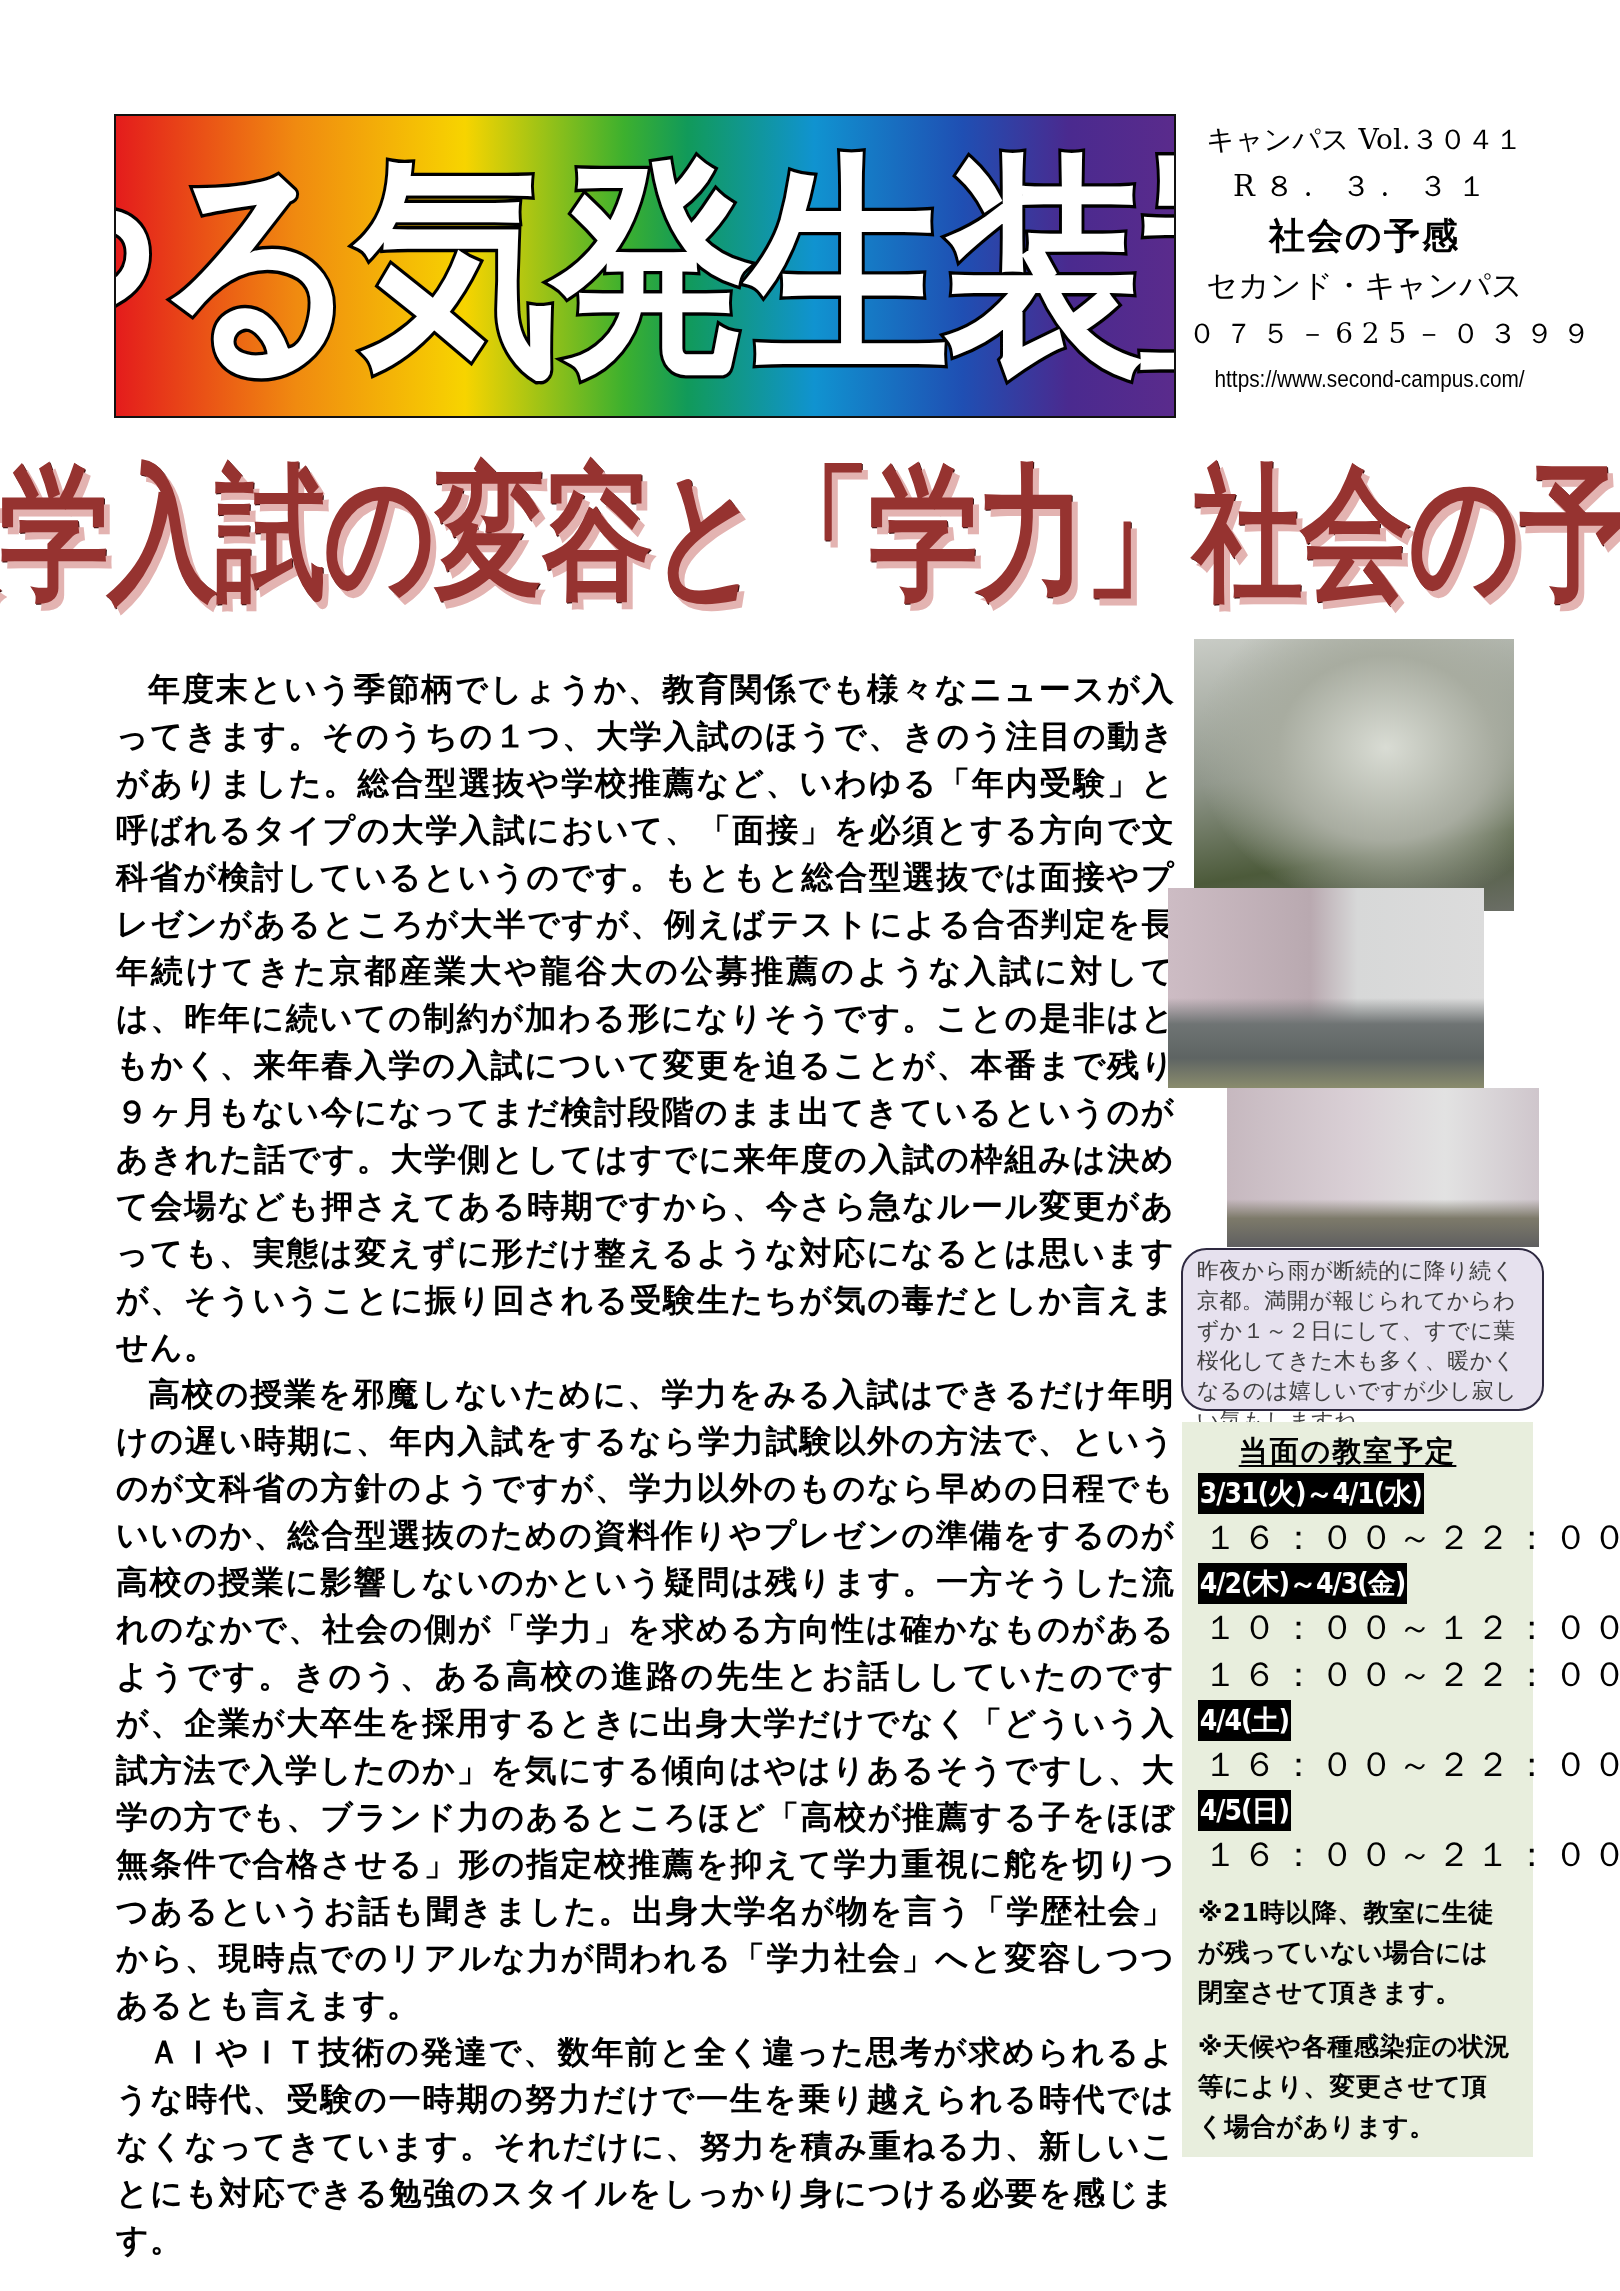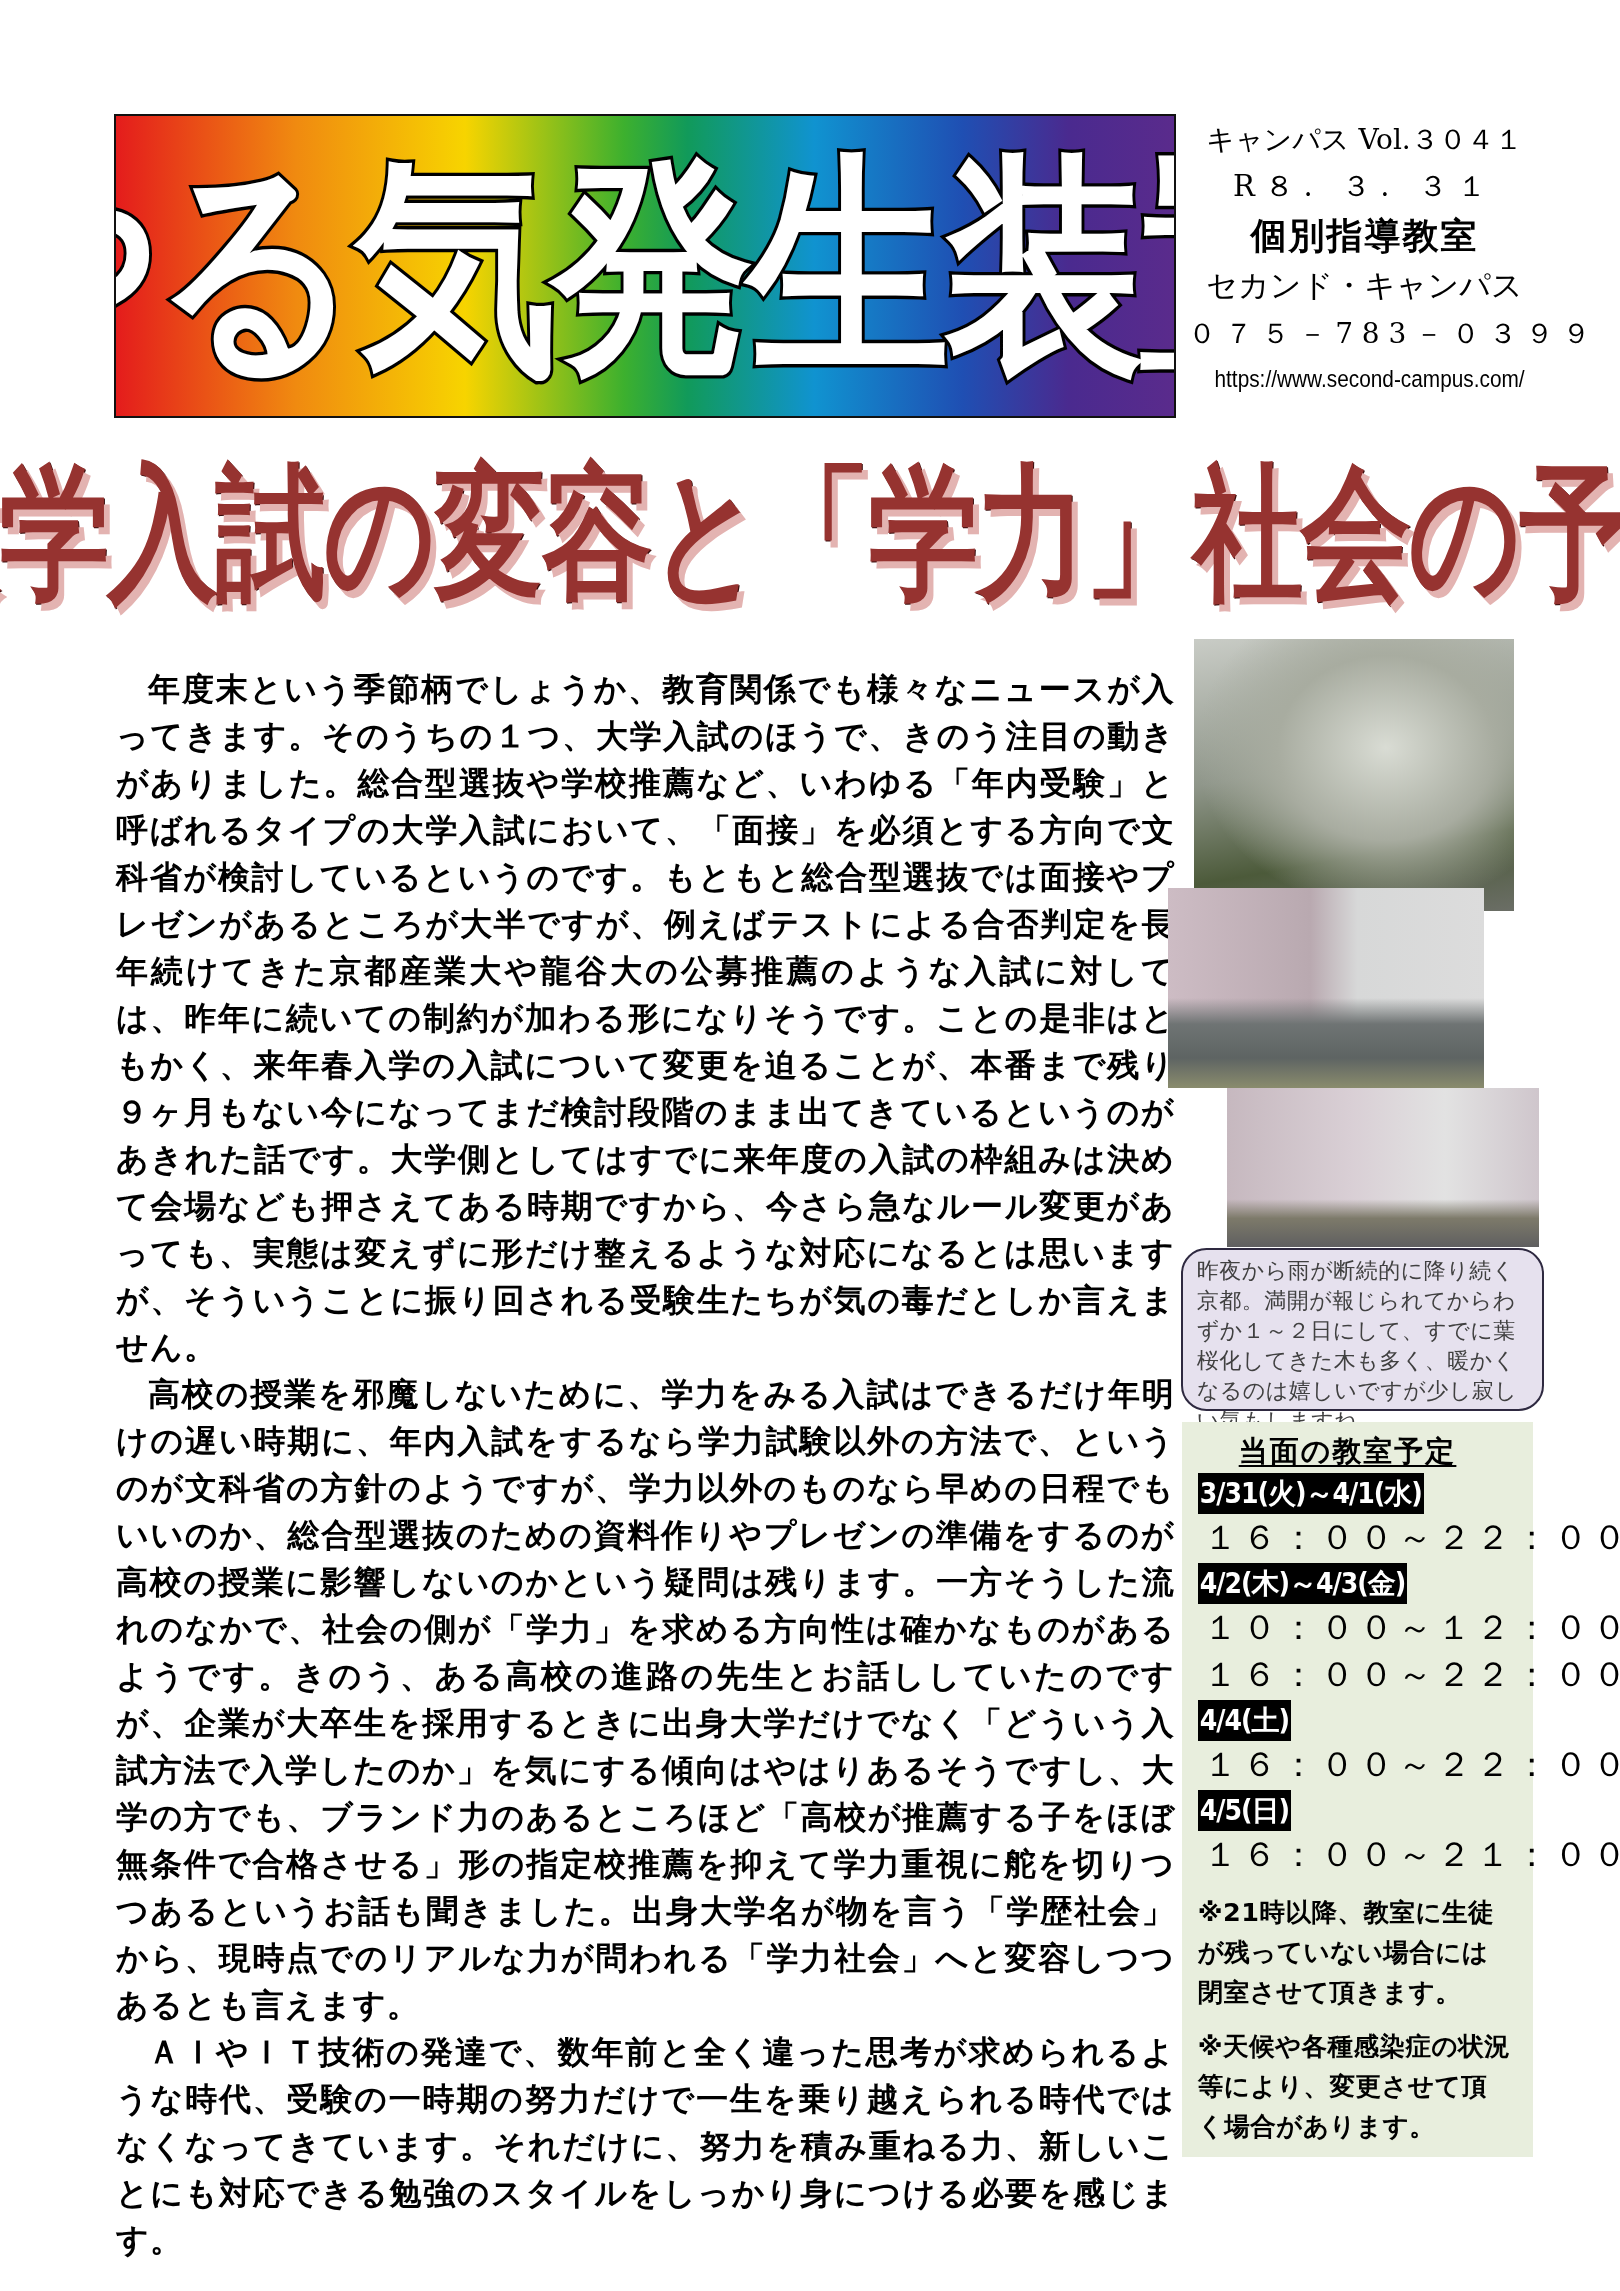--- a/index.html
+++ b/index.html
@@ -104,23 +104,23 @@
 </head>
 <body>
 
 <div class="masthead">
   <span class="masthead-title">やる気発生装置</span>
 </div>
 
 <div class="info">
   <div class="vol">キャンパス Vol.３０４１</div>
   <div class="date">R８. ３. ３１</div>
-  <div class="school">個別指導教室</div>
+  <div class="school">社会の予感</div>
   <div class="campus">セカンド・キャンパス</div>
-  <div class="tel">０７５－783－０３９９</div>
+  <div class="tel">０７５－625－０３９９</div>
   <div class="url">https://www.second-campus.com/</div>
 </div>
 
 <div class="headline">
   <span>大学入試の変容と「学力」社会の予感</span>
 </div>
 
 <div class="body-text">
   <p>年度末という季節柄でしょうか、教育関係でも様々なニュースが入ってきます。そのうちの１つ、大学入試のほうで、きのう注目の動きがありました。総合型選抜や学校推薦など、いわゆる「年内受験」と呼ばれるタイプの大学入試において、「面接」を必須とする方向で文科省が検討しているというのです。もともと総合型選抜では面接やプレゼンがあるところが大半ですが、例えばテストによる合否判定を長年続けてきた京都産業大や龍谷大の公募推薦のような入試に対しては、昨年に続いての制約が加わる形になりそうです。ことの是非はともかく、来年春入学の入試について変更を迫ることが、本番まで残り９ヶ月もない今になってまだ検討段階のまま出てきているというのがあきれた話です。大学側としてはすでに来年度の入試の枠組みは決めて会場なども押さえてある時期ですから、今さら急なルール変更があっても、実態は変えずに形だけ整えるような対応になるとは思いますが、そういうことに振り回される受験生たちが気の毒だとしか言えません。</p>
   <p>高校の授業を邪魔しないために、学力をみる入試はできるだけ年明けの遅い時期に、年内入試をするなら学力試験以外の方法で、というのが文科省の方針のようですが、学力以外のものなら早めの日程でもいいのか、総合型選抜のための資料作りやプレゼンの準備をするのが高校の授業に影響しないのかという疑問は残ります。一方そうした流れのなかで、社会の側が「学力」を求める方向性は確かなものがあるようです。きのう、ある高校の進路の先生とお話ししていたのですが、企業が大卒生を採用するときに出身大学だけでなく「どういう入試方法で入学したのか」を気にする傾向はやはりあるそうですし、大学の方でも、ブランド力のあるところほど「高校が推薦する子をほぼ無条件で合格させる」形の指定校推薦を抑えて学力重視に舵を切りつつあるというお話も聞きました。出身大学名が物を言う「学歴社会」から、現時点でのリアルな力が問われる「学力社会」へと変容しつつあるとも言えます。</p>

